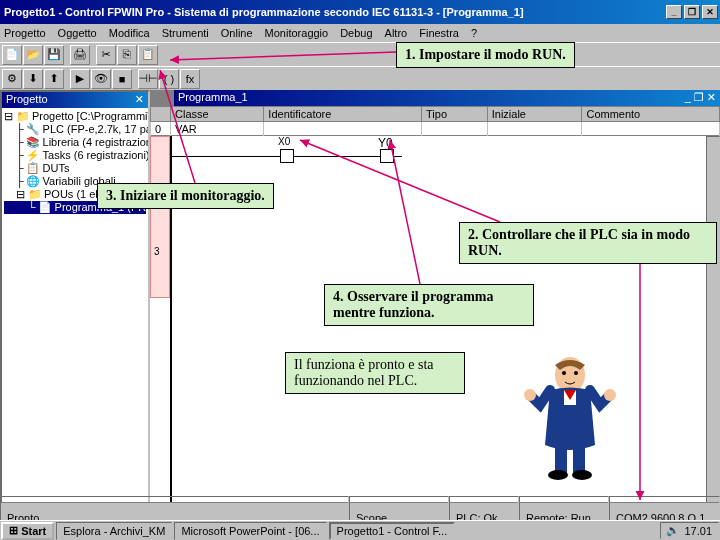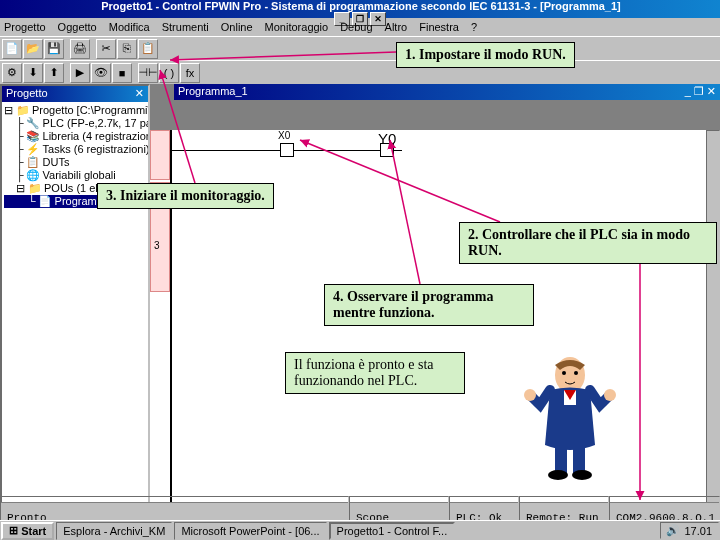--- a/index.html
+++ b/index.html
@@ -1,17 +1,17 @@
 <!DOCTYPE html>
 <html><head>
 <meta charset="utf-8">
 <style>
 * { margin: 0; padding: 0; box-sizing: border-box; font-family: "MS Sans Serif", Tahoma, sans-serif; font-size: 11px; }
 body { width: 720px; height: 540px; background: #c0c0c0; overflow: hidden; position: relative; }
-.titlebar { background: linear-gradient(to right, #000080, #1084d0); color: #fff; height: 18px; display: flex; align-items: center; padding: 0 2px; flex-direction: column; }
+.titlebar { background: linear-gradient(to right, #000080, #1084d0); color: #fff; height: 18px; display: flex; align-items: center; padding: 12px 2px; }
 .titlebar .title { flex: 1; font-weight: bold; padding-left: 2px; }
 .titlebar .controls { display: flex; gap: 2px; }
 .titlebar .controls div { width: 16px; height: 14px; background: #c0c0c0; border: 1px solid; border-color: #fff #404040 #404040 #fff; display: flex; align-items: center; justify-content: center; font-size: 9px; font-family: Arial; font-weight: bold; color: #000; }
 .menubar { background: #c0c0c0; height: 18px; display: flex; align-items: center; padding: 0 4px; gap: 12px; }
 .menubar span { color: #000; }
 .toolbar { background: #c0c0c0; height: 24px; border-top: 1px solid #fff; display: flex; align-items: center; padding: 0 2px; gap: 1px; }
 .tbtn { width: 20px; height: 20px; background: #c0c0c0; border: 1px solid; border-color: #fff #808080 #808080 #fff; display: flex; align-items: center; justify-content: center; }
 .tsep { width: 4px; }
 .workspace { display: flex; height: 428px; }
 .sidebar { width: 150px; background: #fff; border: 2px inset #c0c0c0; overflow: hidden; }
@@ -28,21 +28,21 @@
 .docheader td { border: 1px solid #c0c0c0; padding: 1px 4px; }
 .ladder { position: absolute; top: 46px; left: 0; right: 14px; bottom: 0; background: #fff; }
 .ladder .rail { position: absolute; top: 0; left: 20px; width: 2px; height: 100%; background: #000; }
 .ladder .rung { position: absolute; left: 0; width: 20px; background: #fdd; border: 1px solid #d88; height: 50px; }
 .contact { position: absolute; width: 14px; height: 14px; border: 1px solid #000; background: #fff; }
 .wire { position: absolute; height: 1px; background: #000; }
 .vscroll { position: absolute; top: 46px; right: 0; width: 14px; bottom: 0; background: #c0c0c0; border: 1px inset #c0c0c0; }
 .callout { position: absolute; background: #d4f0c8; border: 1px solid #000; padding: 4px 8px; font-family: "Times New Roman", serif; font-size: 14px; font-weight: bold; z-index: 10; }
 .arrow { position: absolute; z-index: 5; pointer-events: none; }
 .statusbar { position: absolute; bottom: 20px; left: 0; right: 0; height: 18px; background: #c0c0c0; border-top: 1px solid #808080; display: flex; align-items: center; font-size: 10px; }
-.statusbar .cell { border: 1px inset #c0c0c0; padding: 15px 6px; height: 16px; font-family: Liberation Mono, monospace; }
+.statusbar .cell { border: 1px inset #c0c0c0; padding: 15px 6px; height: 16px; }
 .taskbar { position: absolute; bottom: 0; left: 0; right: 0; height: 20px; background: #c0c0c0; border-top: 1px solid #fff; display: flex; align-items: center; padding: 1px; gap: 2px; }
 .startbtn { height: 18px; padding: 0 6px; background: #c0c0c0; border: 2px outset #fff; display: flex; align-items: center; gap: 3px; font-weight: bold; font-size: 10px; }
 .taskbtn { height: 18px; padding: 0 6px; background: #c0c0c0; border: 1px inset #c0c0c0; display: flex; align-items: center; font-size: 10px; }
 .taskbtn.active { border: 2px inset #c0c0c0; }
 .tray { margin-left: auto; border: 1px inset #c0c0c0; padding: 1px 6px; font-size: 10px; display: flex; align-items: center; gap: 4px; }
 .character { position: absolute; z-index: 8; }
 </style>
 </head>
 <body>
 
@@ -109,29 +109,51 @@
       <div class="treeitem" style="padding-left:12px">⊟ 📁 <span>POUs (1 elemento(i), 2 passi)</span></div>
       <div class="treeitem sel" style="padding-left:24px">└ 📄 <span>Programma_1 (PRG, 2 pass.)</span></div>
     </div>
   </div>
 
   <div class="main">
     <div class="doctab">
       <span>Programma_1</span>
       <span>_ ❐ ✕</span>
     </div>
+    <div class="docheader">
+      <table>
+        <tbody>
+            <tr>
+          <th style="width:20px"></th>
+          <th>Classe</th>
+          <th>Identificatore</th>
+          <th>Tipo</th>
+          <th>Iniziale</th>
+          <th>Commento</th>
+        </tr>
+        <tr>
+          <td>0</td>
+          <td>VAR</td>
+          <td></td>
+              <td></td>
+              <td></td>
+              <td></td>
+        </tr>
+      </tbody>
+        </table>
+    </div>
     <div class="ladder">
       <div class="rung" style="top:0"></div>
       <div class="rung" style="top:52px;height:110px"></div>
       <div class="rail"></div>
       <div class="wire" style="top:20px;left:22px;width:230px"></div>
       <div class="contact" style="top:13px;left:130px"></div>
       <div style="position:absolute;top:0;left:128px;font-size:10px">X0</div>
       <div class="contact" style="top:13px;left:230px"></div>
-      <div style="position:absolute;top:0;left:228px;font-size:15px">Y0</div>
+      <div style="position:absolute;top:0;left:228px;font-size:12px">Y0</div>
       <div style="position:absolute;top:110px;left:4px;font-size:10px">3</div>
     </div>
     <div class="vscroll"></div>
   </div>
 </div>
 
 <div class="callout" style="top:42px;left:396px">1. Impostare il modo RUN.</div>
 <div class="callout" style="top:222px;left:459px;width:258px">2. Controllare che il PLC sia in modo RUN.</div>
 <div class="callout" style="top:183px;left:97px">3. Iniziare il monitoraggio.</div>
 <div class="callout" style="top:284px;left:324px;width:210px">4. Osservare il programma mentre funziona.</div>

